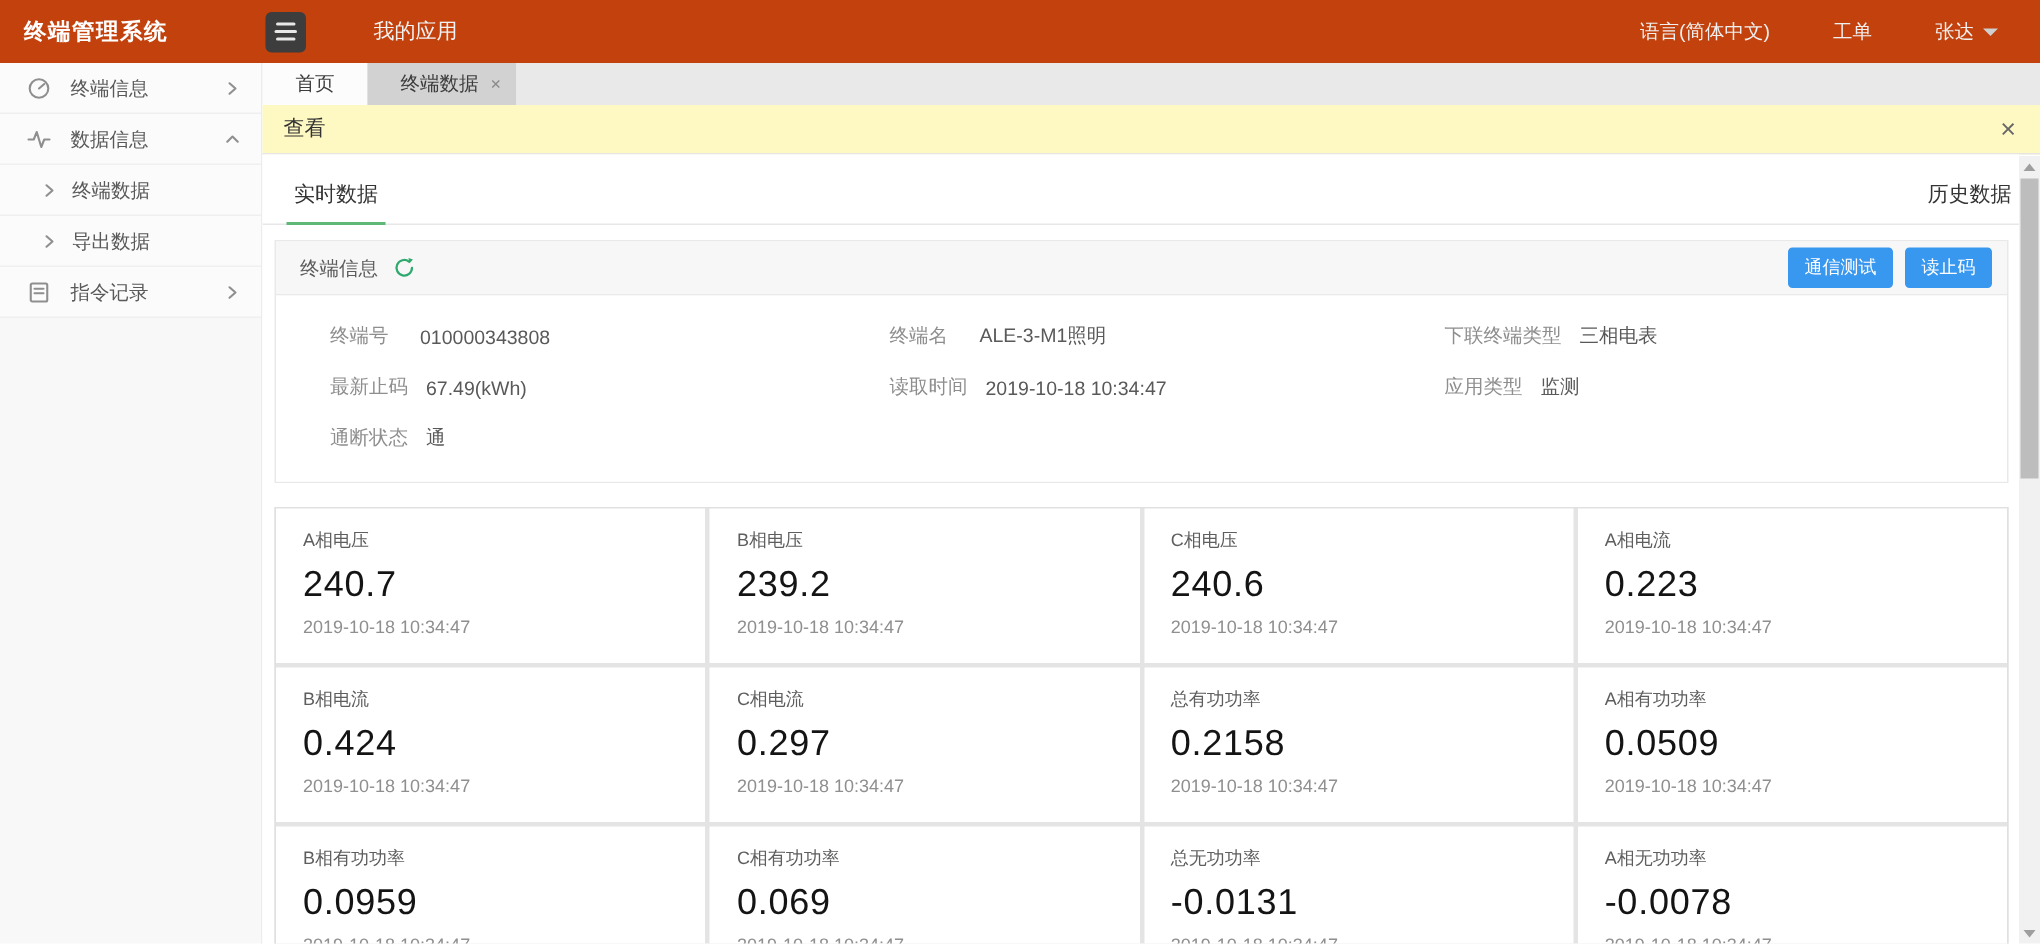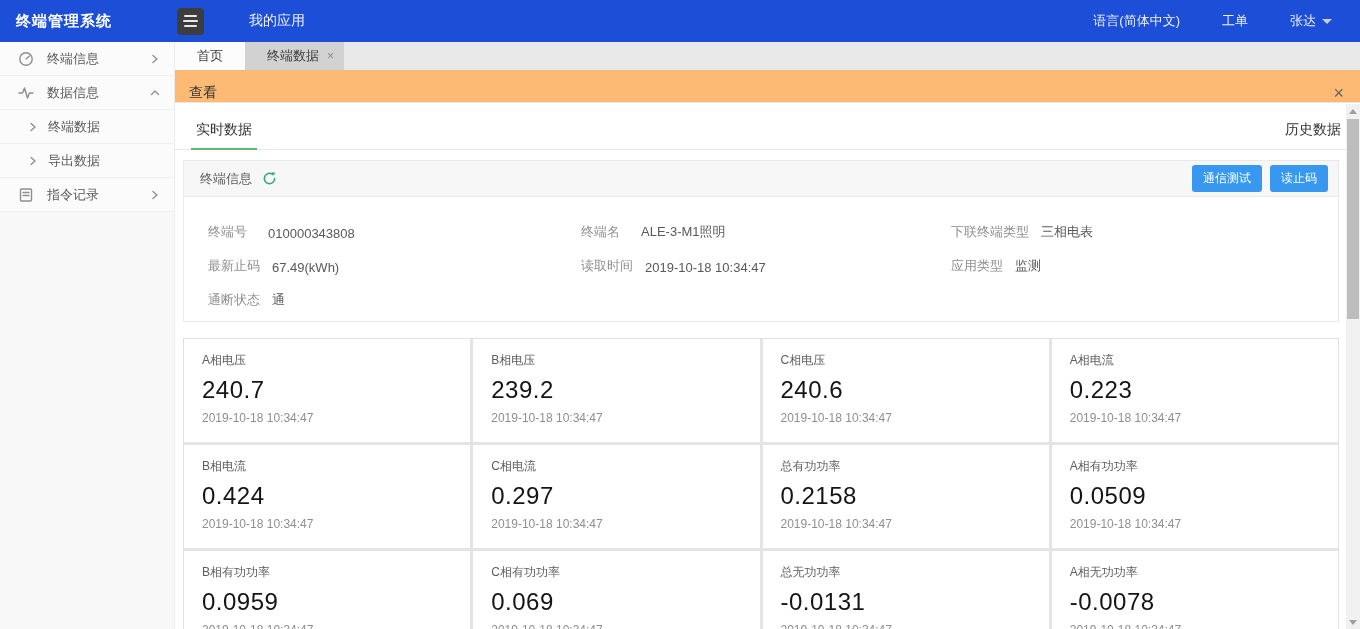--- a/index.html
+++ b/index.html
@@ -1,20 +1,20 @@
 <!DOCTYPE html>
 <html><head>
 <meta charset="utf-8">
 <style>
   * { margin:0; padding:0; box-sizing:border-box; }
   html,body { width:1360px; height:629px; overflow:hidden; }
   body { font-family:"Liberation Sans","DejaVu Sans",sans-serif; background:#ffffff; color:#333; }
 
   
-  .topbar { position:absolute; top:0; left:0; width:1360px; height:42px; background:#1d4ed8; display:flex; align-items:center; z-index:30; }
+  .topbar { position:absolute; top:0; left:0; width:1360px; height:42px; background:#c2410c; display:flex; align-items:center; z-index:30; }
   .topbar .brand { width:175px; padding-left:16px; color:#ffffff; font-size:15px; font-weight:bold; letter-spacing:1px; }
   .hamburger { width:27px; height:27px; background:#3d3d3d; border-radius:4px; margin-left:2px; display:flex; flex-direction:column; justify-content:center; align-items:center; gap:3px; cursor:pointer; }
   .hamburger i { display:block; height:2px; background:#e8e8e8; border-radius:1px; }
   .hamburger i:nth-child(1){ width:13px; }
   .hamburger i:nth-child(2){ width:15px; }
   .hamburger i:nth-child(3){ width:13px; }
   .topbar .myapp { color:#f2f2f2; font-size:14px; margin-left:45px; cursor:pointer; }
   .topbar .right { margin-left:auto; display:flex; align-items:center; gap:42px; padding-right:28px; }
   .topbar .right .titem { color:#f0f0f0; font-size:13px; cursor:pointer; display:flex; align-items:center; gap:6px; }
   .caret-down { width:0; height:0; border-left:5px solid transparent; border-right:5px solid transparent; border-top:5px solid #cfcfcf; display:inline-block; }
@@ -31,39 +31,39 @@
 
   
   .main { position:absolute; top:42px; left:175px; width:1185px; height:587px; background:#ffffff; }
 
   .tabbar { height:28px; background:#e9e9e9; display:flex; align-items:stretch; }
   .tabbar .tab { font-size:13px; color:#3c3c3c; display:flex; align-items:center; padding:0 22px; cursor:pointer; }
   .tabbar .tab.home { background:#fcfcfc; }
   .tabbar .tab.current { background:#d2d2d2; padding-right:10px; }
   .tabbar .tab .tclose { margin-left:8px; color:#8a8a8a; font-size:12px; line-height:1; cursor:pointer; }
 
-  .viewbar { height:33px; background:#fdba74; border-bottom:1px solid #e5e5e5; display:flex; align-items:flex-end; padding:0 14px; }
+  .viewbar { height:33px; background:#fef9c3; border-bottom:1px solid #e5e5e5; display:flex; align-items:center; padding:0 14px; }
   .viewbar .vtitle { font-size:14px; color:#333; }
   .viewbar .vclose { margin-left:auto; font-size:18px; color:#666; cursor:pointer; line-height:1; padding:0 2px; }
 
   .panel { position:absolute; top:61px; left:0; right:14px; bottom:0; background:#ffffff; overflow:hidden; }
 
   .dtabs { display:flex; gap:28px; padding:12px 0 0 16px; border-bottom:1px solid #e8e8e8;justify-content:space-between; }
   .dtab { font-size:14px; color:#343434; padding:6px 5px 10px; cursor:pointer; position:relative; }
   .dtab.active { }
   .dtab.active::after { content:""; position:absolute; left:0; right:0; bottom:-1px; height:2px; background:#5FB878; }
 
   .section { margin:10px 7px 0 8px; border:1px solid #e9e9e9; }
   .sec-head { height:36px; background:#f7f7f7; border-bottom:1px solid #e9e9e9; display:flex; align-items:center; padding:0 10px 0 16px; }
   .sec-title { font-size:13px; color:#5c5c5c; }
   .refresh { margin-left:10px; cursor:pointer; display:flex; align-items:center; }
   .sec-actions { margin-left:auto; display:flex; gap:8px; }
   .btn-blue { background:#3897EE; color:#ffffff; font-size:12px; border:none; border-radius:3px; padding:5px 11px; cursor:pointer; font-family:inherit; }
   .sec-body { background:#ffffff; padding:10px 0 12px 24px; display:grid; grid-template-columns:373px 370px 1fr; }
-  .field { display:flex; align-items:flex-end; height:34px; font-size:13px; }
+  .field { display:flex; align-items:center; height:34px; font-size:13px;margin-left:12px; }
   .field .flabel { color:#8e8e8e; min-width:48px; margin-right:12px; white-space:nowrap; }
   .field .fvalue { color:#595959; white-space:nowrap; }
 
   .cards { margin:16px 7px 0 8px; border:1px solid #e0e0e0; background:#e4e4e4; display:grid; grid-template-columns:repeat(4,1fr); gap:3px; grid-auto-rows:103px; }
   .card { background:#ffffff; padding:13px 18px 0; }
   .card .clabel { font-size:12px; color:#5e5e5e; }
   .card .cvalue { font-size:24px; color:#141414; margin:7px 0 7px; letter-spacing:0.5px; }
   .card .ctime { font-size:12px; color:#8f8f8f; }
 
   

